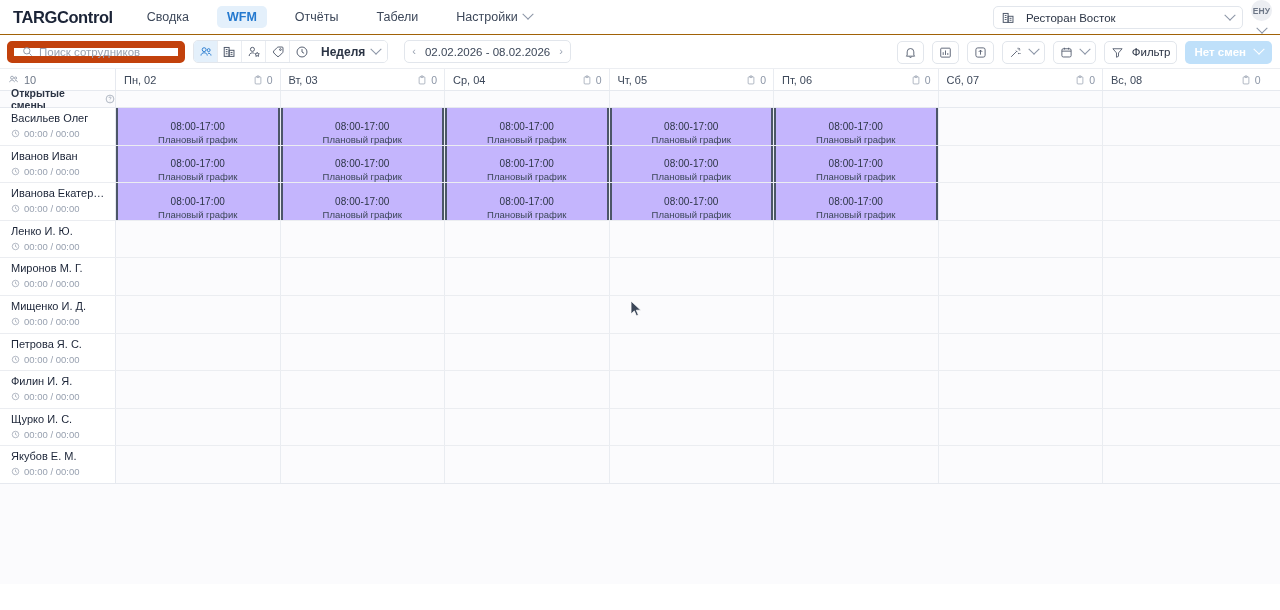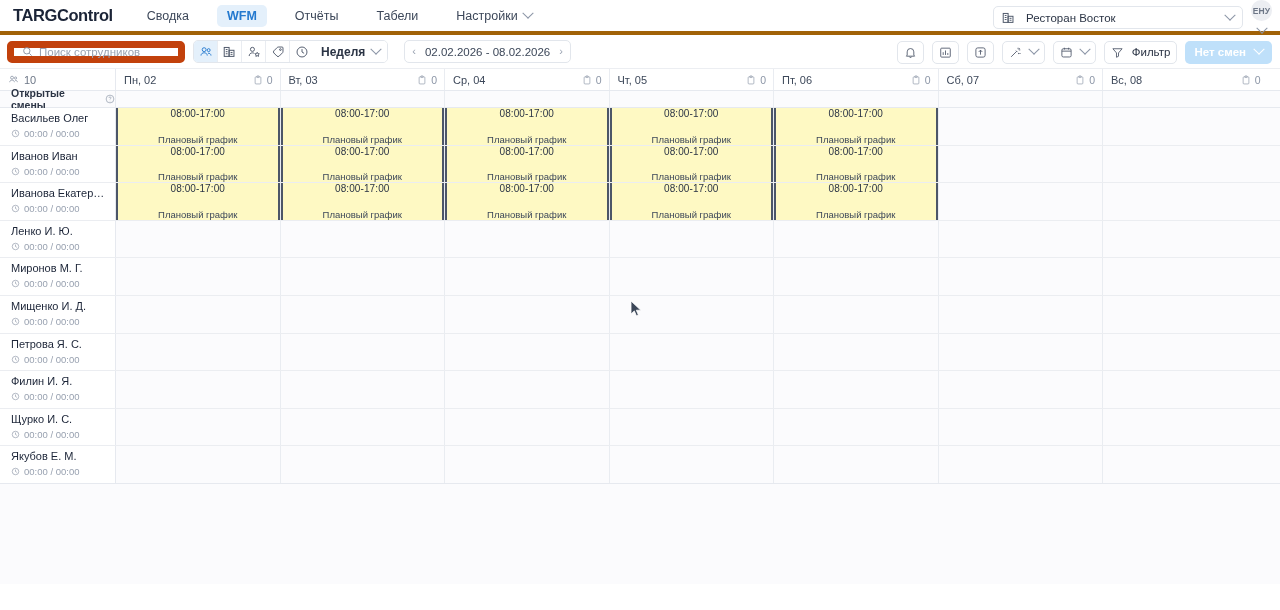--- a/index.html
+++ b/index.html
@@ -11,21 +11,21 @@
     overflow: hidden;
   }
 
   
   .topnav {
     height: 35px;
     display: flex;
     align-items: center;
     padding: 0 8px 0 13px;
     background: #ffffff;
-    border-bottom: 4px solid #a16207;
+    border-bottom: 1px solid #a16207;
     position: relative;
   }
   .brand {
     font-size: 16.5px;
     font-weight: bold;
     letter-spacing: -0.4px;
     color: #1b2437;
     margin-right: 24px;
     white-space: nowrap;
   }
@@ -208,25 +208,25 @@
     display: flex; align-items: center; gap: 4px;
     font-size: 9.5px; color: #98a1b0;
     margin-top: 3px;
   }
   .emprow .daycell { background: #fbfbfd; }
 
   
   .shift {
     position: absolute;
     left: 0; right: 0; top: 0; bottom: 0;
-    background: #fef9c3;
+    background: #c4b5fd;
     border-left: 2.5px solid #4c5668;
     border-right: 2.5px solid #4c5668;
     display: flex; flex-direction: column;
-    align-items: center; justify-content: space-between;
+    align-items: center; justify-content: flex-end;
     gap: 2px;
     cursor: pointer;
   }
   .shift .stime { font-size: 10px; color: #2b3445; letter-spacing: 0.1px; }
   .shift .sname { font-size: 9.5px; color: #3c4759; }
 
   .gridbottom { border-bottom: 1px solid #e6e9ef; }
 
   .cursor-arrow { position: absolute; pointer-events: none; }
   .below { background: #fbfbfd; height: 100px; }

